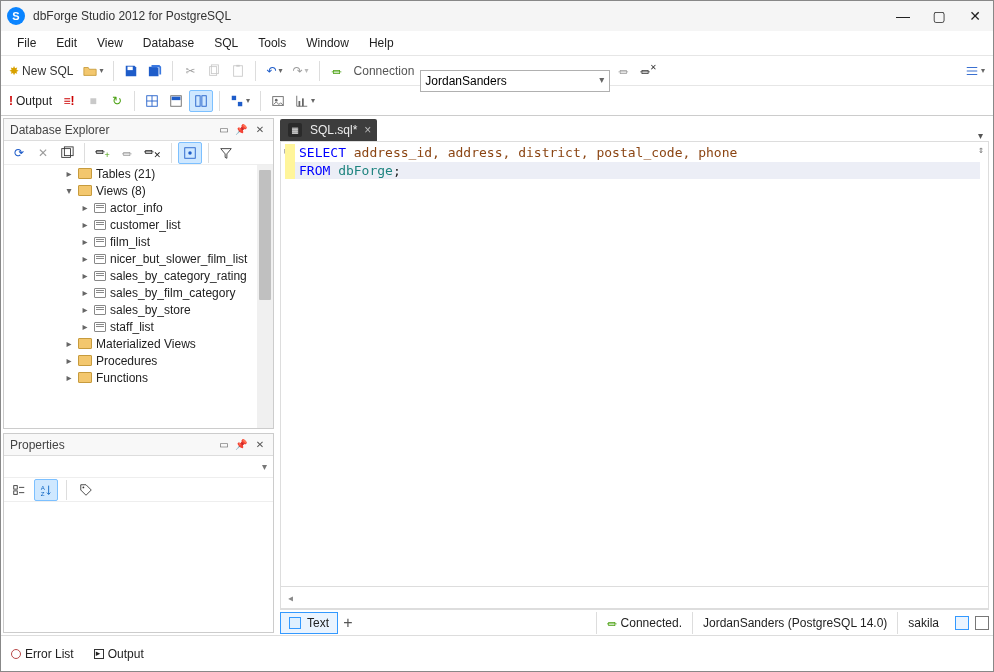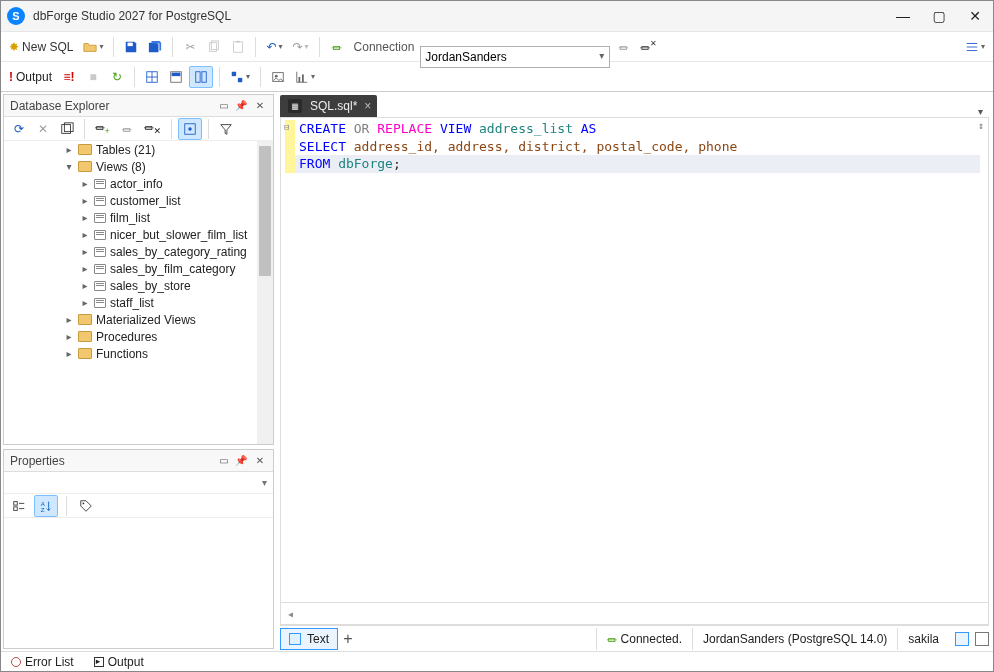--- a/index.html
+++ b/index.html
@@ -84,46 +84,56 @@
 .editor-tabsrow { height:26px; border-top:1px solid #ddd; margin:0 4px; display:flex; align-items:center;}
 .view-tab { height:22px; border:1px solid #3399ff; background:#eaf4ff; padding:2px 8px; display:flex; align-items:center; gap:6px; font-size:12px; cursor:pointer;}
 .view-tab .sq { width:12px; height:12px; border:1px solid #3399ff; background:#dff0ff;}
 .plus-tab { width:20px; text-align:center; cursor:pointer; color:#555; font-size:16px;}
 .etr-spacer { flex:1; }
 .status-seg { padding:0 10px; border-left:1px solid #ddd; height:22px; display:flex; align-items:center;}
 .green-plug { color:#49a010; margin-right:4px;}
 .end-sq { width:14px; height:14px; border:1px solid #3399ff; background:#eaf4ff; margin-left:6px;}
 .end-sq.empty { border:1px solid #777; background:#fff;}
 
-.bottom-panel { height:20px; border-top:1px solid #ddd; display:flex; align-items:center; padding:0 4px; gap:8px;}
+.bottom-panel { height:36px; border-top:1px solid #ddd; display:flex; align-items:center; padding:0 4px; gap:8px;}
 .bottom-tab { display:flex; align-items:center; gap:4px; padding:2px 6px; cursor:pointer; font-size:12px;}
 .bottom-tab .ico-err { width:10px; height:10px; border-radius:50%; border:1.5px solid #b84a4a; position:relative;}
 .bottom-tab .ico-out { width:10px; height:10px; border:1px solid #333; position:relative;}
 .bottom-tab .ico-out::after{content:"▸"; position:absolute; left:1px; top:-2px; font-size:9px;}
 
 .statusbar { height:22px; background:#0a63c2; color:#fff; display:flex; align-items:center; padding:0 8px; font-size:12px;}
 .statusbar .sb-spacer { flex:1;}
 
 svg.ic { width:14px; height:14px; }
 </style>
 </head>
 <body>
 
 <div class="window">
 
   <div class="titlebar">
     <div class="app-icon">S</div>
-    <div class="title">dbForge Studio 2027 for PostgreSQL</div>
+    <div class="title">dbForge Studio 2012 for PostgreSQL</div>
     <div class="win-controls">
       <div class="win-btn">—</div>
       <div class="win-btn">▢</div>
       <div class="win-btn">✕</div>
     </div>
   </div>
 
+  <div class="menubar">
+    <div class="menu-item">File</div>
+    <div class="menu-item">Edit</div>
+    <div class="menu-item">View</div>
+    <div class="menu-item">Database</div>
+    <div class="menu-item">SQL</div>
+    <div class="menu-item">Tools</div>
+    <div class="menu-item">Window</div>
+    <div class="menu-item">Help</div>
+  </div>
 
   <div class="toolbar-row">
     <div class="tbtn new-sql">
         <span class="star">✸</span>
         <span>New SQL</span>
       </div>
     <div class="tbtn">
         <svg class="ic" viewBox="0 0 16 16">
           <path fill="#f3c76e" stroke="#c79b3d" d="M1 4h5l1 2h8v7H1z"></path>
         </svg>
@@ -420,21 +430,20 @@
         <div class="tabrow-end">
           <span class="dd">▾</span>
         </div>
       </div>
 
       <div class="editor">
         <div class="editor-right-strip">⇕</div>
         <div class="code-area">
           <div class="line">
               <div class="gutter folder"></div>
-              <div class="code"><span class="kw-blue">CREATE</span> <span class="kw-gray">OR</span> <span class="kw-pink">REPLACE</span> <span class="kw-blue">VIEW</span> <span class="kw-teal">address_list</span> <span class="kw-blue">AS</span></div>
             </div>
           <div class="line">
               <div class="gutter"></div>
               <div class="code"><span class="kw-blue">SELECT</span> <span class="kw-brown">address_id, address, district, postal_code, phone</span></div>
             </div>
           <div class="line sel-line">
               <div class="gutter"></div>
               <div class="code"><span class="kw-blue">FROM</span> <span class="kw-teal">dbForge</span><span>;</span></div>
             </div>
         </div>

